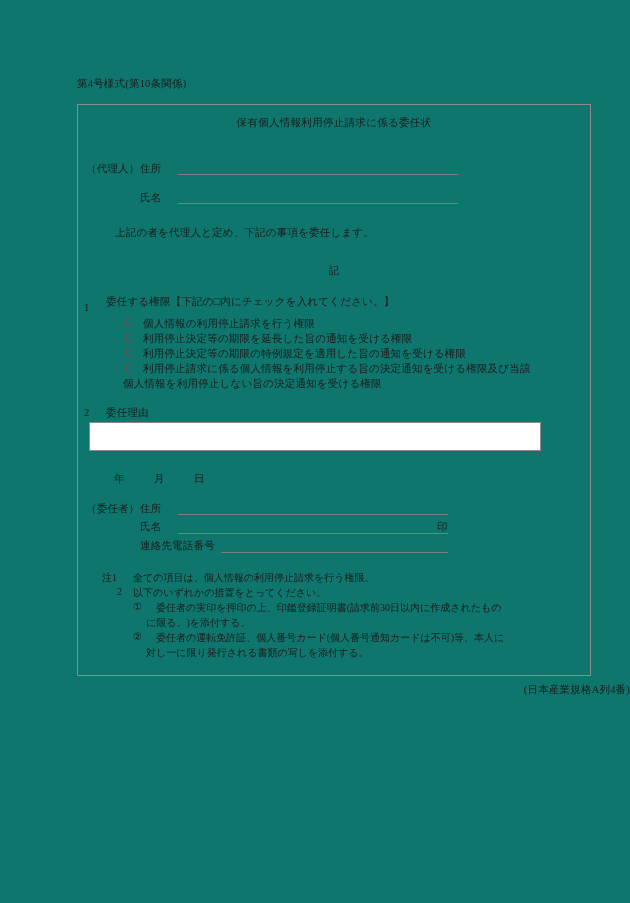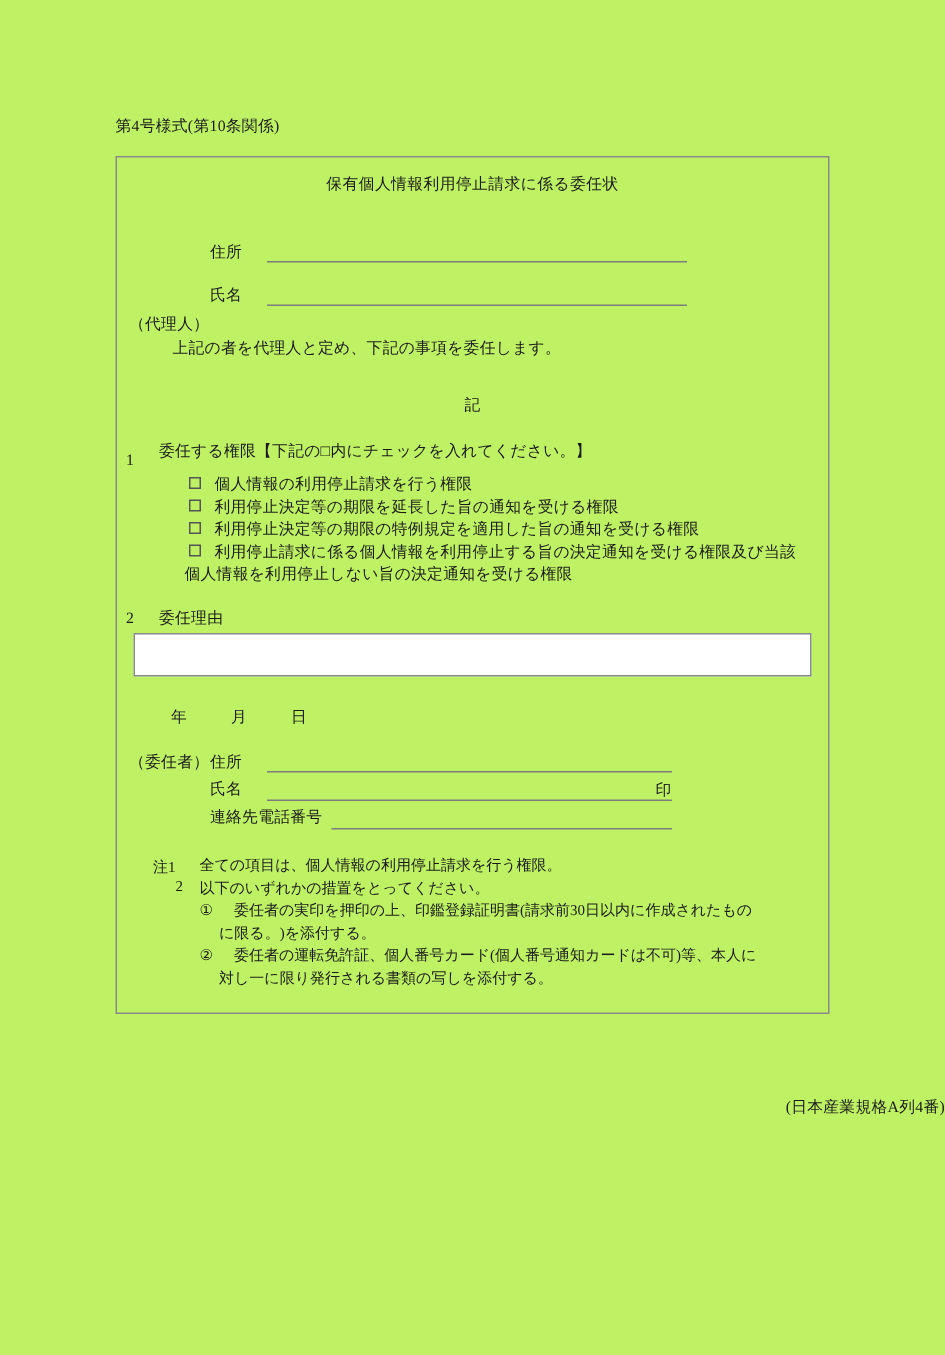--- a/index.html
+++ b/index.html
@@ -13,39 +13,39 @@
     position: relative;
     font-family: "Liberation Serif", "DejaVu Serif", serif;
     color: #1a1a1a;
     -webkit-font-smoothing: antialiased;
   }
 
   .page {
     position: absolute;
     left: 0; top: 0;
     width: 630px; height: 903px;
-    background: #bef264;
+    background: #0f766e;
   }
 
   
   .form-number {
     position: absolute;
     left: 77px;
     top: 77px;
     font-size: 10.5px;
     letter-spacing: 0.2px;
     white-space: nowrap;
   }
 
   
   .frame {
     position: absolute;
     left: 77px;
     top: 104px;
-    width: 476px;
+    width: 514px;
     height: 572px;
     border: 1px solid #8a8a8a;
     box-sizing: border-box;
   }
 
   .doc-title {
     position: absolute;
     left: 0;
     right: 0;
     top: 11px;
@@ -112,40 +112,39 @@
 
   
   .footer {
     position: absolute;
     left: 0;
     top: 683px;
     width: 553px;
     text-align: right;
     font-size: 10.5px;
     letter-spacing: 0.2px;
-    margin-top: 48px;
   }
 
   .seal {
     position: absolute;
     font-size: 10.5px;
   }
 </style>
 </head>
 <body>
 
 <div class="page">
 
   <div class="form-number">第4号様式(第10条関係)</div>
 
   <div class="frame">
 
     <div class="doc-title">保有個人情報利用停止請求に係る委任状</div>
 
-    <div class="t" style="left:8px; top:56px;margin-top:48px;">（代理人）</div>
+    <div class="t" style="left:8px; top:56px;">（代理人）</div>
 
     <div class="t" style="left:62px; top:56px;">住所</div>
     <div class="rule" style="left:100px; top:69px; width:280px;"></div>
 
     <div class="t" style="left:62px; top:85px;">氏名</div>
     <div class="rule" style="left:100px; top:98px; width:280px;"></div>
 
     <div class="t" style="left:17px; top:120px;margin-left:20px;">上記の者を代理人と定め、下記の事項を委任します。</div>
 
     <div class="t" style="left:0; right:0; top:158px; text-align:center; width:100%;">記</div>

